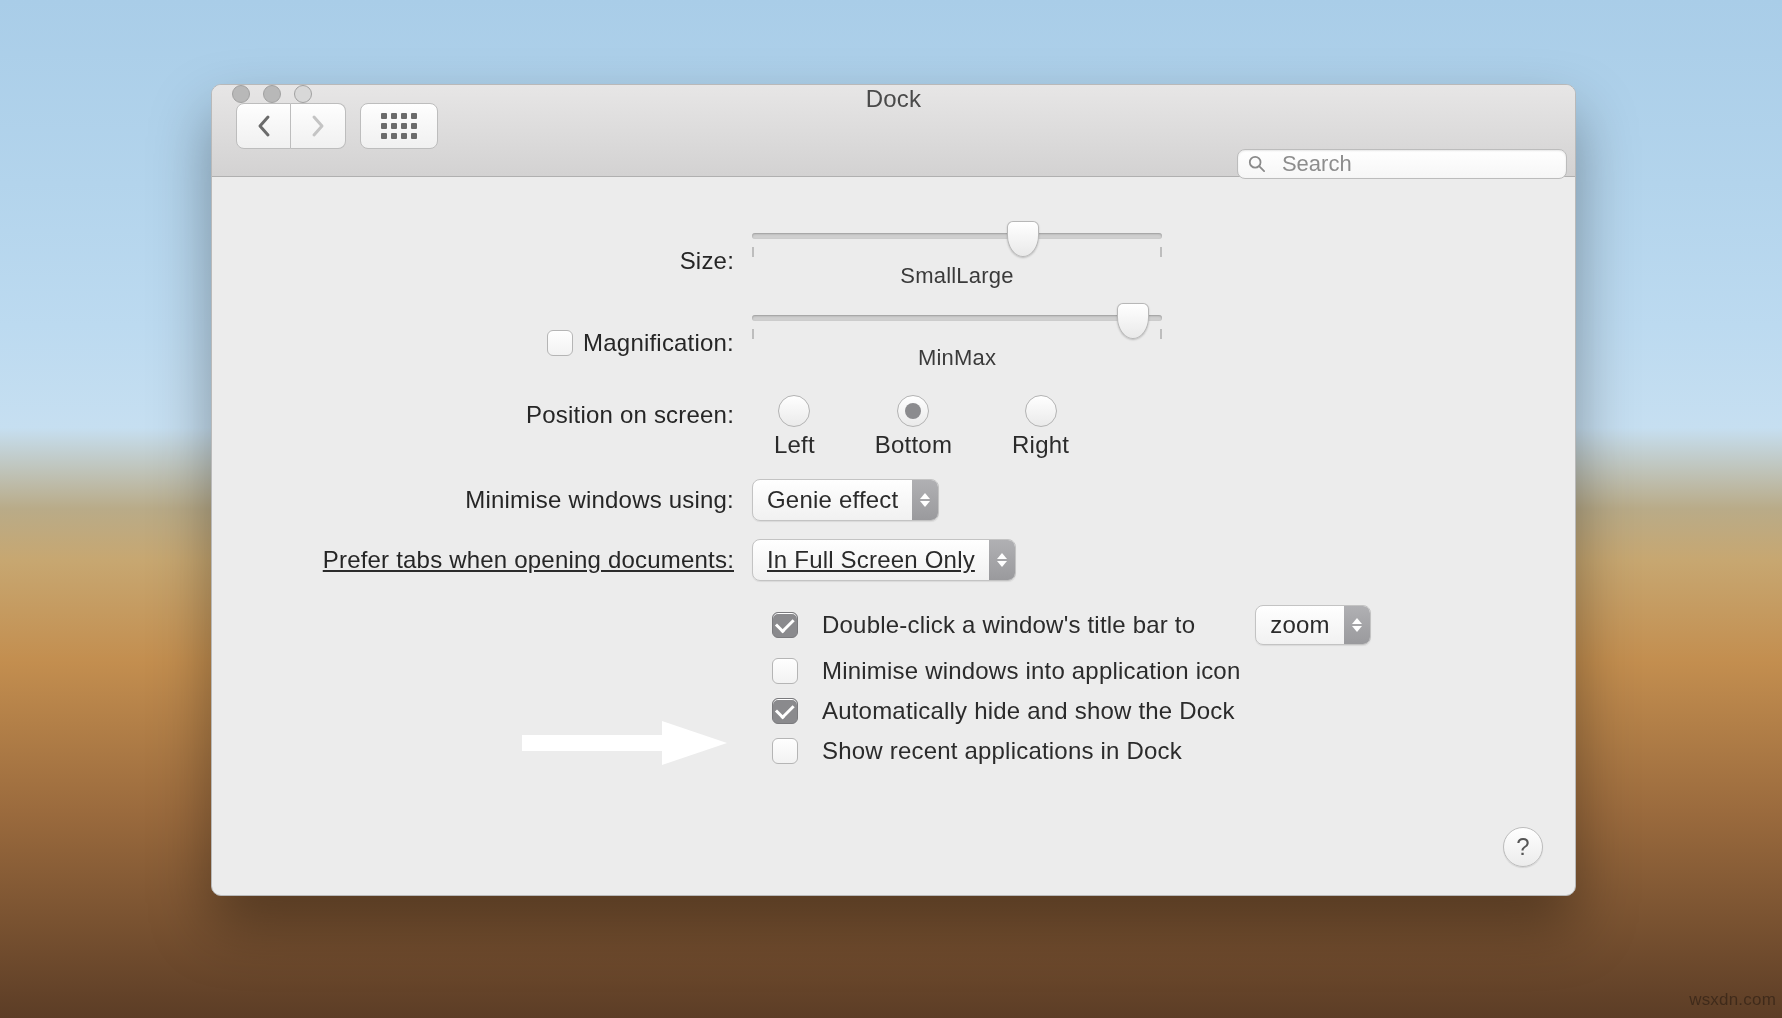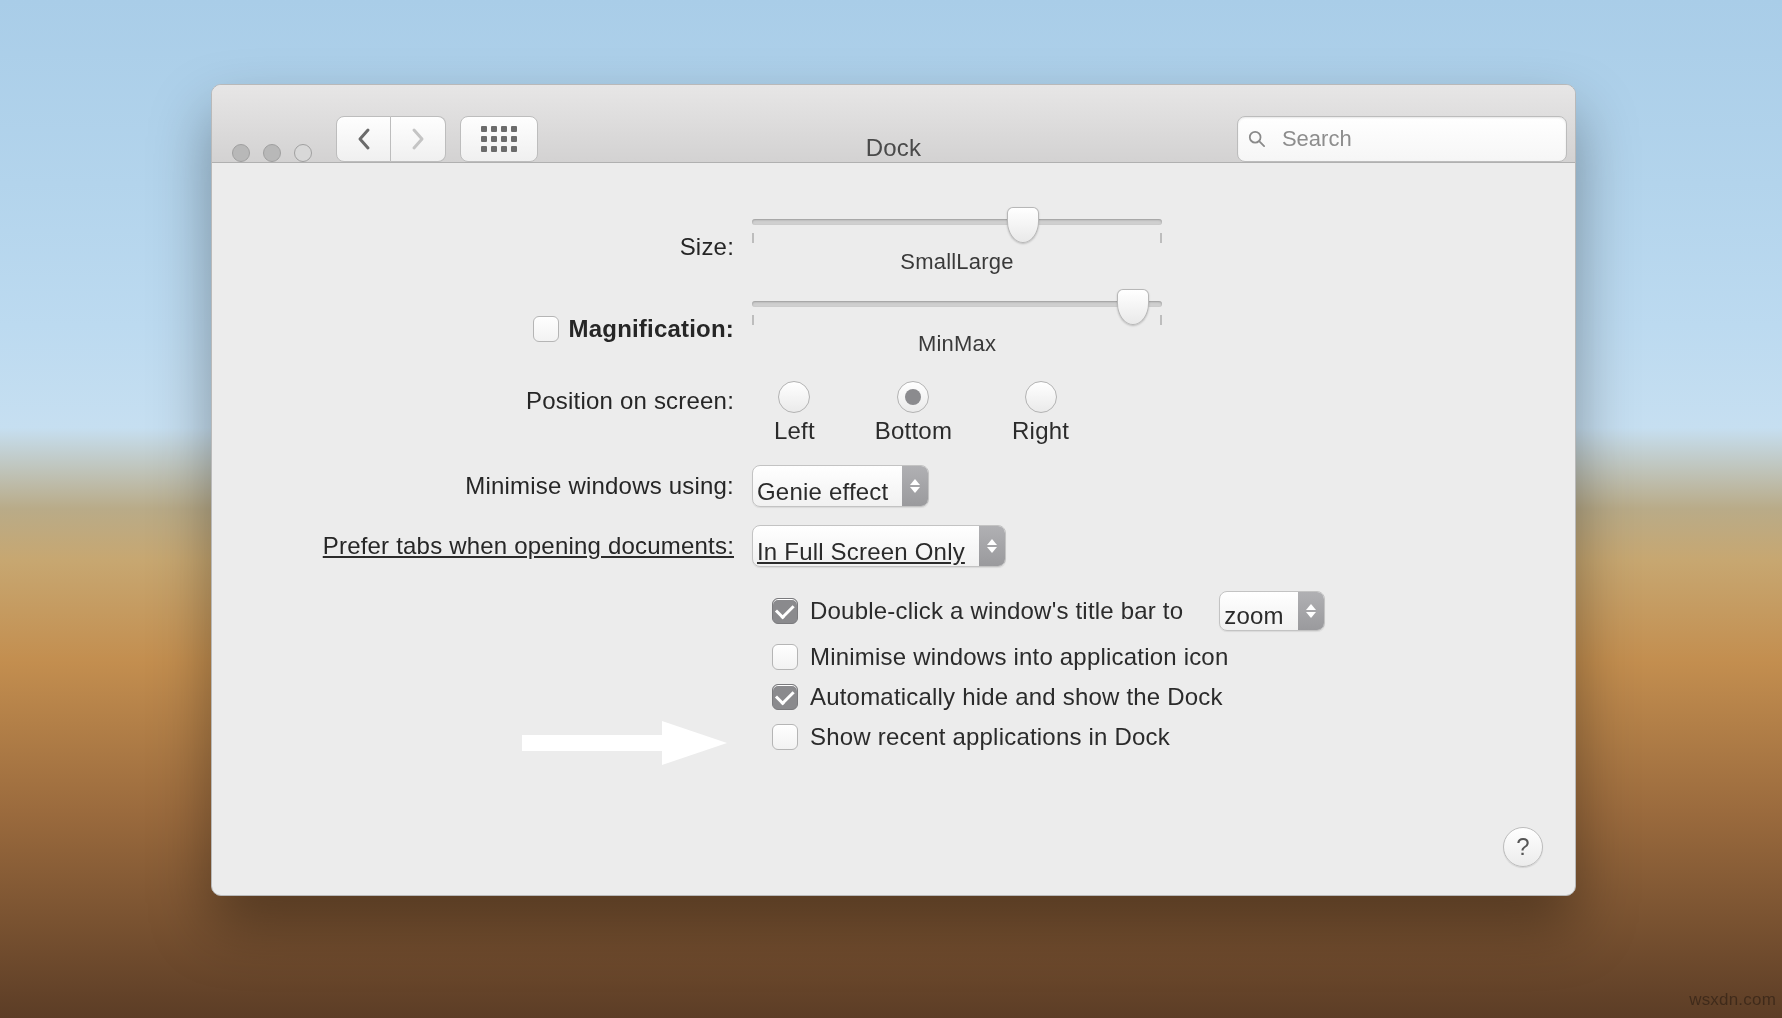--- a/index.html
+++ b/index.html
@@ -20,25 +20,26 @@
     position: absolute;
     left: 211px; top: 84px;
     width: 1365px; height: 812px;
     background: #ececec;
     border: 1px solid #b9b9b9;
     border-radius: 10px;
     box-shadow: 0 30px 60px rgba(0,0,0,0.35);
     overflow: hidden;
   }
   .titlebar {
-    height: 78px;
+    height: 92px;
     background: linear-gradient(to bottom, #e7e6e6, #d3d2d2);
     border-bottom: 1px solid #b0b0b0;
-    display: flex; align-items: flex-end;
+    display: flex; align-items: flex-start;
     position: relative;
+    flex-direction: column;
   }
   .traffic { display: flex; gap: 13px; margin-left: 20px; }
   .tl { width: 18px; height: 18px; border-radius: 50%; background: #b8b8b8; border: 1px solid #a0a0a0; }
   .tl.dim { background: #d8d8d8; }
   .navbtns { margin-left: 24px; display: flex; }
   .segbtn {
     width: 55px; height: 46px;
     background: linear-gradient(#fefefe,#f0f0f0);
     border: 1px solid #bdbdbd;
     display: flex; align-items: center; justify-content: center;
@@ -114,42 +115,42 @@
     width: 32px; height: 32px; border-radius: 50%;
     border: 1px solid #b3b3b3;
     background: linear-gradient(#fff,#eaeaea);
     display: flex; align-items: center; justify-content: center;
   }
   .radio.on::after { content: ""; width: 16px; height: 16px; border-radius: 50%; background: #8b8b8e; }
   .radio-item span { font-size: 24px; }
 
   
   .popup {
-    display: inline-flex; align-items: flex-end;
+    display: inline-flex; align-items: center;
     height: 42px;
     background: linear-gradient(#fff,#f1f1f1);
     border: 1px solid #c3c3c3; border-radius: 8px;
     box-shadow: 0 1px 1px rgba(0,0,0,0.08);
-    padding-left: 4px;
+    padding-left: 14px;
     font-size: 24px; color: #2b2b2b;
   }
   .popup .stepper {
     width: 26px; height: 100%; margin-left: 14px;
     background: linear-gradient(#b0b0b3,#9a9a9d);
     border-radius: 0 7px 7px 0;
     display: flex; flex-direction: column; align-items: center; justify-content: center;
     gap: 2px;
   }
   .stepper::before, .stepper::after {
     content: ""; width: 0; height: 0; border-left: 5px solid transparent; border-right: 5px solid transparent;
   }
   .stepper::before { border-bottom: 6px solid #fff; }
   .stepper::after { border-top: 6px solid #fff; }
 
-  .checkline { display: flex; align-items: center; gap: 12px; padding: 6px 0 6px 520px; font-size: 24px; }
+  .checkline { display: flex; align-items: center; gap: 24px; padding: 6px 0 6px 520px; font-size: 24px; }
   .checkline .popup { height: 40px; font-size: 24px; }
 
   
   .help {
     position: absolute; right: 32px; bottom: 28px;
     width: 40px; height: 40px; border-radius: 50%;
     border: 1px solid #bcbcbc;
     background: linear-gradient(#fff,#ececec);
     display: flex; align-items: center; justify-content: center;
     font-size: 24px; color: #555; font-weight: 500;
@@ -224,21 +225,21 @@
           <div class="slider-tick r"></div>
         <div class="slider-thumb" style="left:66%;"></div>
         <div class="slider-labels">
           <span>Small</span>
           <span>Large</span>
         </div>
       </div>
     </div>
 
     <div class="row" style="margin-top:26px;">
-      <div class="label" style="display:flex; justify-content:flex-end; align-items:center; gap:10px;font-weight:bold;">
+      <div class="label" style="display:flex; justify-content:flex-end; align-items:center; gap:10px;">
         <span class="chk blank"></span>
         <span>Magnification:</span>
       </div>
       <div class="slider-wrap">
         <div class="slider-track"></div>
         <div class="slider-tick l"></div>
           <div class="slider-tick r"></div>
         <div class="slider-thumb" style="left:93%;"></div>
         <div class="slider-labels">
           <span>Min</span>

